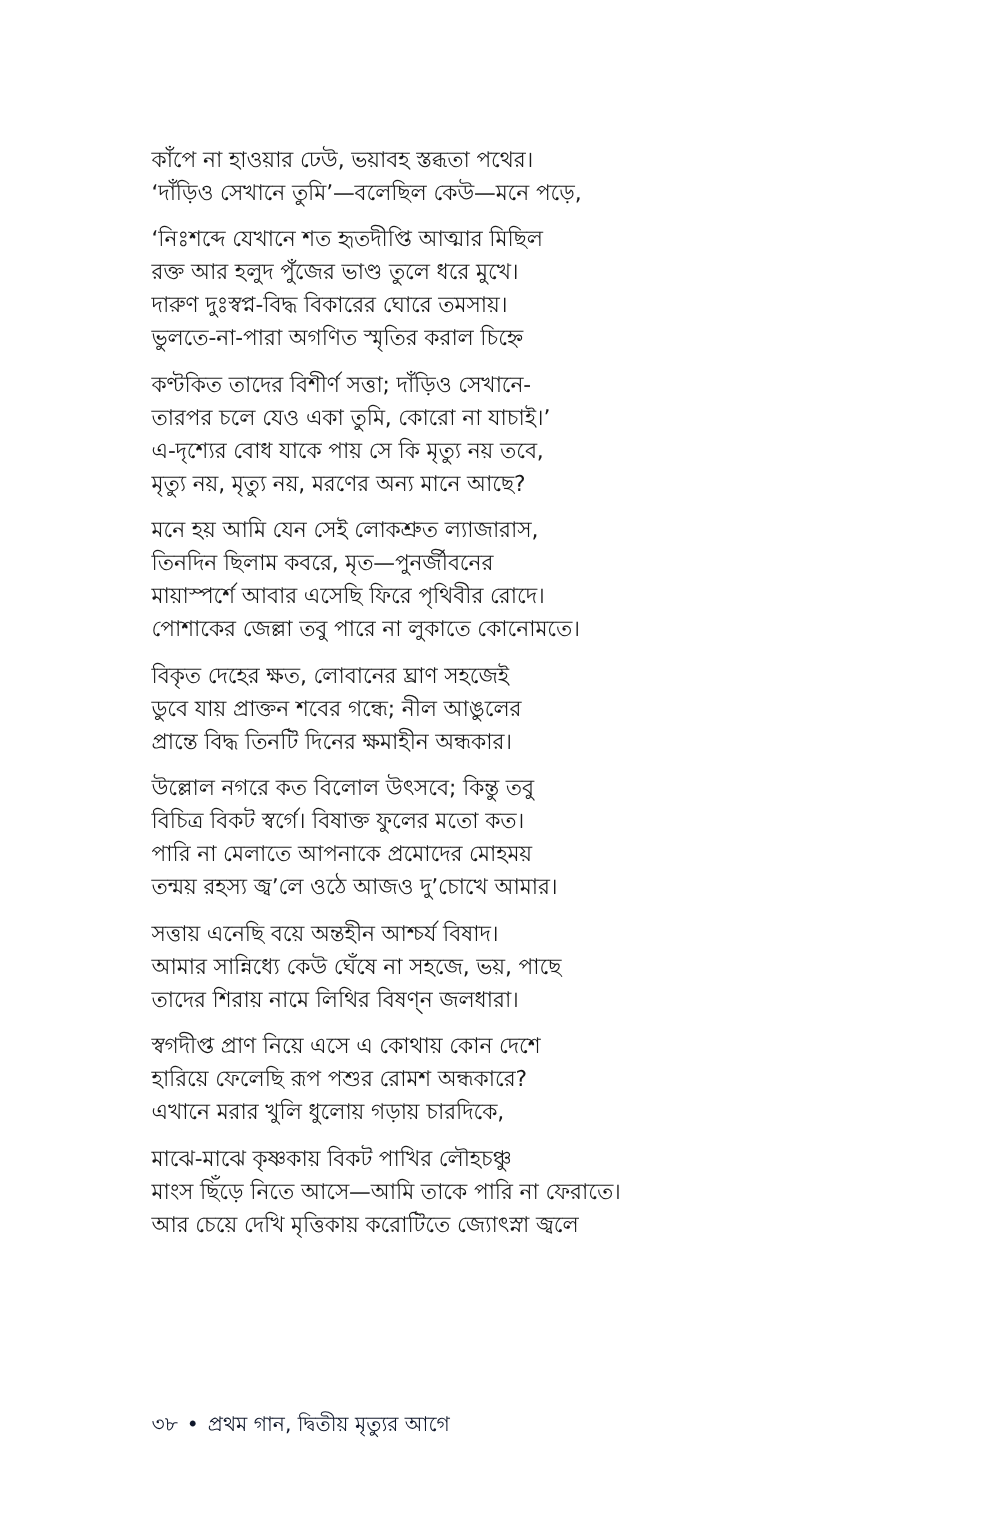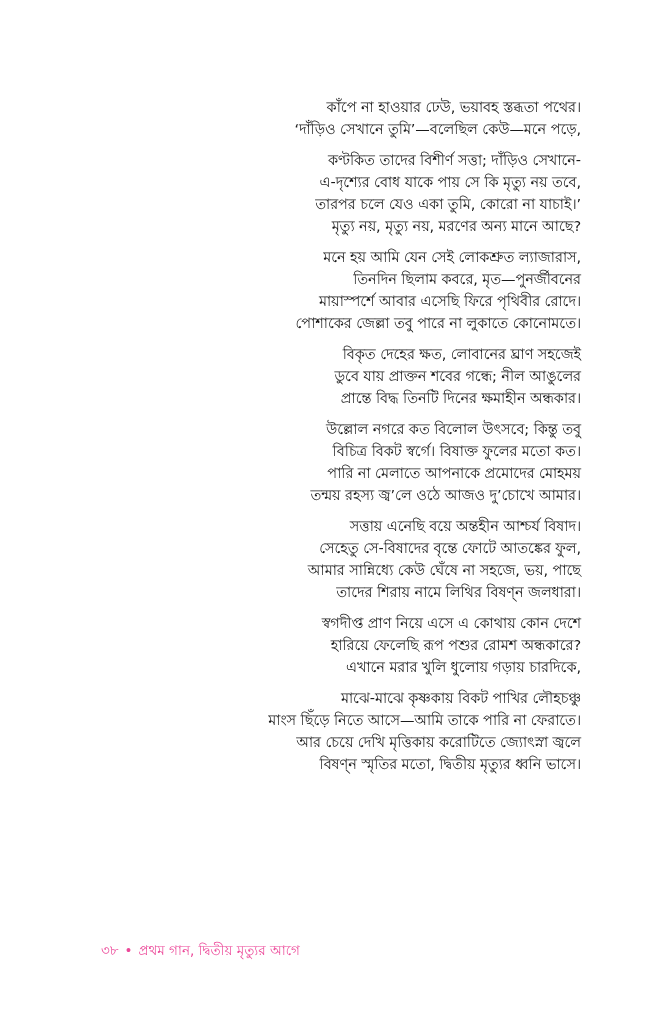--- a/index.html
+++ b/index.html
@@ -23,60 +23,65 @@
       background: #ffffff;
     }
     .poem {
       position: absolute;
       left: 101px;
       top: 96px;
       width: 480px;
     }
     .stanza {
       margin: 0 0 9px 0;
-      text-align: right;
     }
     .line {
       display: block;
       font-size: 14.5px;
       line-height: 22px;
       height: 22px;
       white-space: nowrap;
       letter-spacing: -0.1px;
     }
     .footer {
       position: absolute;
       left: 101px;
       top: 940px;
       font-size: 13.5px;
       line-height: 20px;
       white-space: nowrap;
-      color: #ec4899;
+      color: #0f172a;
     }
     .footer .bullet {
       display: inline-block;
       margin: 0 6px;
     }
   </style>
 </head>
 <body>
 
 <div class="page">
   <div class="poem">
 
     <div class="stanza">
       <span class="line">কাঁপে না হাওয়ার ঢেউ, ভয়াবহ স্তব্ধতা পথের।</span>
       <span class="line">‘দাঁড়িও সেখানে তুমি’—বলেছিল কেউ—মনে পড়ে,</span>
     </div>
 
+    <div class="stanza">
+      <span class="line">‘নিঃশব্দে যেখানে শত হৃতদীপ্তি আত্মার মিছিল</span>
+      <span class="line">রক্ত আর হলুদ পুঁজের ভাণ্ড তুলে ধরে মুখে।</span>
+      <span class="line">দারুণ দুঃস্বপ্ন-বিদ্ধ বিকারের ঘোরে তমসায়।</span>
+      <span class="line">ভুলতে-না-পারা অগণিত স্মৃতির করাল চিহ্নে</span>
+    </div>
 
     <div class="stanza">
       <span class="line">কণ্টকিত তাদের বিশীর্ণ সত্তা; দাঁড়িও সেখানে-</span>
+      <span class="line">তারপর চলে যেও একা তুমি, কোরো না যাচাই।’</span>
       <span class="line">এ-দৃশ্যের বোধ যাকে পায় সে কি মৃত্যু নয় তবে,</span>
-      <span class="line">তারপর চলে যেও একা তুমি, কোরো না যাচাই।’</span>
       <span class="line">মৃত্যু নয়, মৃত্যু নয়, মরণের অন্য মানে আছে?</span>
     </div>
 
     <div class="stanza">
       <span class="line">মনে হয় আমি যেন সেই লোকশ্রুত ল্যাজারাস,</span>
       <span class="line">তিনদিন ছিলাম কবরে, মৃত—পুনর্জীবনের</span>
       <span class="line">মায়াস্পর্শে আবার এসেছি ফিরে পৃথিবীর রোদে।</span>
       <span class="line">পোশাকের জেল্লা তবু পারে না লুকাতে কোনোমতে।</span>
     </div>
 
@@ -88,36 +93,34 @@
 
     <div class="stanza">
       <span class="line">উল্লোল নগরে কত বিলোল উৎসবে; কিন্তু তবু</span>
       <span class="line">বিচিত্র বিকট স্বর্গে। বিষাক্ত ফুলের মতো কত।</span>
       <span class="line">পারি না মেলাতে আপনাকে প্রমোদের মোহময়</span>
       <span class="line">তন্ময় রহস্য জ্ব’লে ওঠে আজও দু’চোখে আমার।</span>
     </div>
 
     <div class="stanza">
       <span class="line">সত্তায় এনেছি বয়ে অন্তহীন আশ্চর্য বিষাদ।</span>
-      <span class="line">সেহেতু সে-বিষাদের বৃন্তে ফোটে আতঙ্কের ফুল,</span>
       <span class="line">আমার সান্নিধ্যে কেউ ঘেঁষে না সহজে, ভয়, পাছে</span>
       <span class="line">তাদের শিরায় নামে লিথির বিষণ্ন জলধারা।</span>
     </div>
 
     <div class="stanza">
       <span class="line">স্বগদীপ্ত প্রাণ নিয়ে এসে এ কোথায় কোন দেশে</span>
       <span class="line">হারিয়ে ফেলেছি রূপ পশুর রোমশ অন্ধকারে?</span>
       <span class="line">এখানে মরার খুলি ধুলোয় গড়ায় চারদিকে,</span>
     </div>
 
     <div class="stanza">
       <span class="line">মাঝে-মাঝে কৃষ্ণকায় বিকট পাখির লৌহচঞ্চু</span>
       <span class="line">মাংস ছিঁড়ে নিতে আসে—আমি তাকে পারি না ফেরাতে।</span>
       <span class="line">আর চেয়ে দেখি মৃত্তিকায় করোটিতে জ্যোৎস্না জ্বলে</span>
-      <span class="line">বিষণ্ন স্মৃতির মতো, দ্বিতীয় মৃত্যুর ধ্বনি ভাসে।</span>
     </div>
 
   </div>
 
   <div class="footer">
     <span>৩৮</span><span class="bullet">•</span><span>প্রথম গান, দ্বিতীয় মৃত্যুর আগে</span>
   </div>
 </div>
 
 </body></html>

